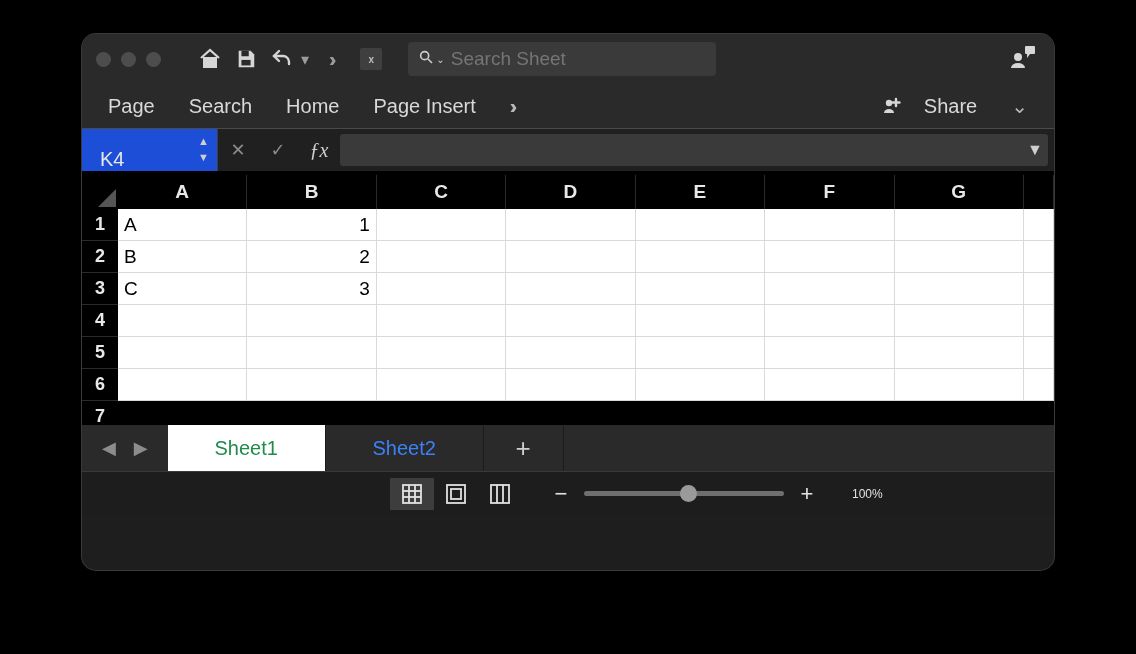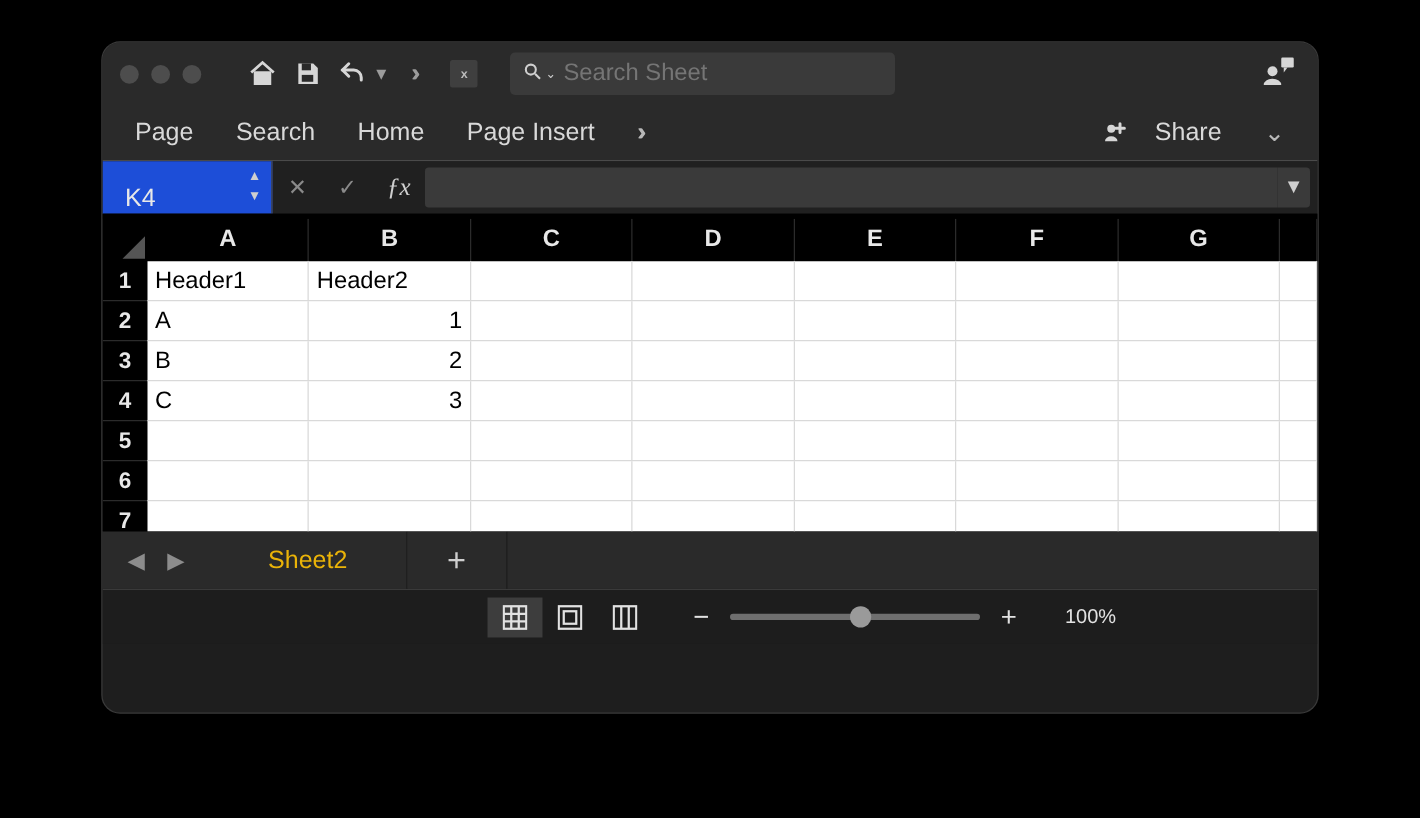--- a/index.html
+++ b/index.html
@@ -52,33 +52,33 @@
   .rh { height:32px; border-bottom:1px solid #2b2b2b; display:flex; align-items:center; justify-content:center; color:#e8e8e8; font-size:18px; font-weight:600; }
   .cells { position:absolute; left:36px; top:34px; right:0; background:#fff; }
   .row { display:flex; height:32px; border-bottom:1px solid #d9d9d9; }
   .cell { width:130px; border-right:1px solid #d9d9d9; padding:0 6px; display:flex; align-items:center; font-size:19px; color:#000; }
   .cell.num { justify-content:flex-end; }
   .cell.last { flex:1; min-width:30px; }
   
   .tabbar { height:46px; background:#2a2a2a; display:flex; align-items:stretch; }
   .nav-arrows { display:flex; align-items:center; gap:18px; padding:0 20px; color:#8c8c8c; }
   .nav-arrows .ar { font-size:18px; }
-  .sheet-tab { min-width:158px; padding:0 28px; display:flex; align-items:center; justify-content:center; font-size:20px; color:#eab308; border-right:1px solid #1c1c1c; background:#2a2a2a; }
+  .sheet-tab { min-width:158px; padding:0 28px; display:flex; align-items:center; justify-content:center; font-size:20px; color:#3b82f6; border-right:1px solid #1c1c1c; background:#2a2a2a; }
   .sheet-tab.active { background:#fff; color:#1f8b4c; font-weight:500; border-radius:0 0 0 0; }
   .sheet-tab.add { min-width:80px; font-size:26px; color:#cfcfcf; font-weight:300; }
   
   .status { height:44px; background:#1d1d1d; display:flex; align-items:center; padding:0 18px; color:#e2e2e2; border-top:1px solid #3a3a3a; }
   .status .views { display:flex; gap:0; margin-left:290px; }
   .vb { width:44px; height:32px; display:flex; align-items:center; justify-content:center; color:#e2e2e2; }
   .vb.active { background:#3d3d3d; }
   .vb svg { display:block; }
   .zoom { margin-left:30px; display:flex; align-items:center; gap:14px; }
   .slider-track { width:200px; height:5px; background:#6f6f6f; border-radius:3px; position:relative; }
   .slider-thumb { position:absolute; left:96px; top:-6px; width:17px; height:17px; background:#9a9a9a; border-radius:50%; }
-  .zoom .pct { margin-left:22px; font-size:16px; }
+  .zoom .pct { margin-left:22px; font-size:12px; }
   .pm { font-size:22px; width:18px; text-align:center; }
 </style>
 </head>
 <body>
 
 <div class="window">
 
   <div class="titlebar">
     <div class="traffic">
       <div class="tl"></div>
@@ -181,30 +181,20 @@
       <div class="rh">1</div>
       <div class="rh">2</div>
       <div class="rh">3</div>
       <div class="rh">4</div>
       <div class="rh">5</div>
       <div class="rh">6</div>
       <div class="rh">7</div>
     </div>
     <div class="cells">
       <div class="row">
-        <div class="cell">Header1</div>
-        <div class="cell">Header2</div>
-        <div class="cell"></div>
-        <div class="cell"></div>
-        <div class="cell"></div>
-        <div class="cell"></div>
-        <div class="cell"></div>
-        <div class="cell last"></div>
-      </div>
-      <div class="row">
         <div class="cell">A</div>
         <div class="cell num">1</div>
         <div class="cell"></div>
         <div class="cell"></div>
         <div class="cell"></div>
         <div class="cell"></div>
         <div class="cell"></div>
         <div class="cell last"></div>
       </div>
       <div class="row">
@@ -258,20 +248,21 @@
           <div class="cell last"></div>
       </div>
     </div>
   </div>
 
   <div class="tabbar">
     <div class="nav-arrows">
       <span class="ar">◀</span>
       <span class="ar">▶</span>
     </div>
+    <div class="sheet-tab active">Sheet1</div>
     <div class="sheet-tab">Sheet2</div>
     <div class="sheet-tab add">+</div>
   </div>
 
   <div class="status">
     <div class="views">
       <div class="vb active">
         <svg width="20" height="20" viewBox="0 0 20 20" fill="none" stroke="#e2e2e2" stroke-width="1.8">
             <rect x="1" y="1" width="18" height="18"></rect>
             <line x1="1" y1="7" x2="19" y2="7"></line>

